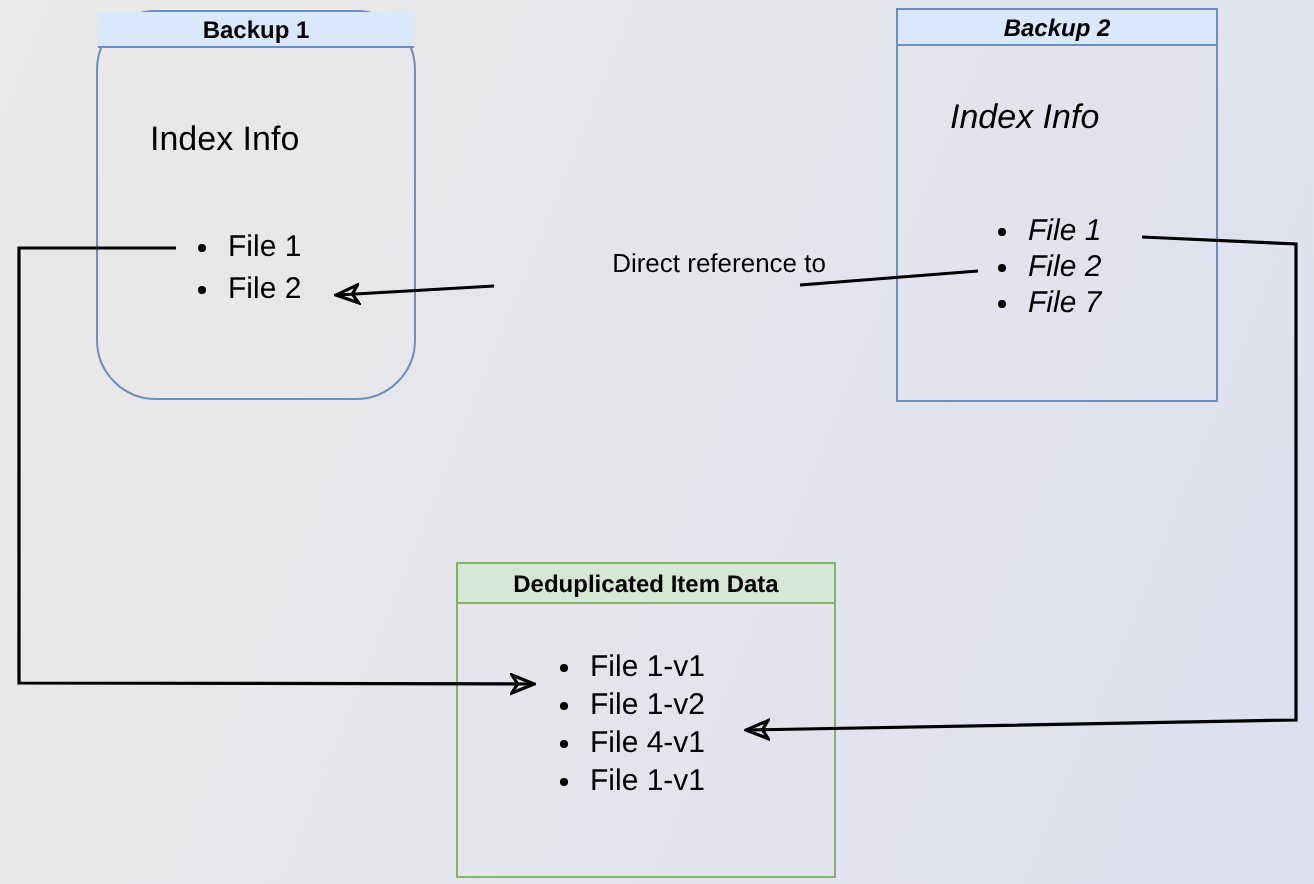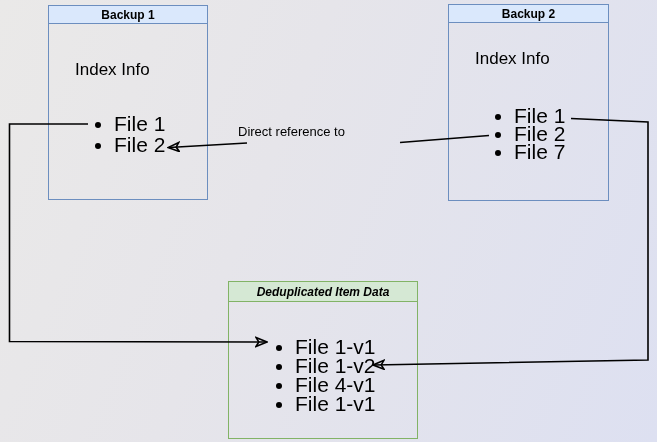--- a/index.html
+++ b/index.html
@@ -19,51 +19,51 @@
     background: transparent;
   }
   .node-header {
     display: flex;
     align-items: center;
     justify-content: center;
     font-weight: bold;
     font-size: 12px;
     border-bottom: 1.5px solid;
   }
-  #backup1 { left: 48px; top: 5px; width: 158px; height: 193px; border-color: #6c8ebf; }
-  #backup2 { left: 448px; top: 4px; width: 159px; height: 195px; border-color: #6c8ebf; }
+  #backup1 { left: 48px; top: 5px; width: 158px; height: 193px; border-color: #6c8ebf; border-radius: 30px; }
+  #backup2 { left: 448px; top: 4px; width: 159px; height: 195px; border-color: #6c8ebf; font-style: italic; }
   #dedup   { left: 228px; top: 281px; width: 188px; height: 156px; border-color: #82b366; }
   #backup1 .node-header, #backup2 .node-header { height: 17px; background: #dae8fc; border-color: #6c8ebf; }
-  #dedup .node-header { height: 19px; background: #d5e8d4; border-color: #82b366; font-style: italic; }
+  #dedup .node-header { height: 19px; background: #d5e8d4; border-color: #82b366; }
   .index-label {
     position: absolute;
     left: 26px;
     font-size: 17px;
     line-height: 20px;
     white-space: nowrap;
   }
   #backup1 .index-label { top: 54px; }
   #backup2 .index-label { top: 44px; }
   .file-list {
     position: absolute;
     margin: 0;
     padding-left: 20px;
     list-style: disc;
-    font-size: 21px;
+    font-size: 15px;
     white-space: nowrap;
   }
   #backup1 .file-list { left: 45px; top: 107px; line-height: 21px; }
   #backup2 .file-list { left: 45px; top: 102px; line-height: 18px; }
-  #dedup   .file-list { left: 46px; top: 55px;  line-height: 19px; }
+  #dedup   .file-list { left: 46px; top: 42px;  line-height: 19px; }
   #ref-label {
     position: absolute;
     left: 238px;
     top: 123px;
     width: 175px;
-    text-align: left;
+    text-align: right;
     font-size: 13px;
     line-height: 17px;
   }
   #connector-layer {
     position: absolute;
     left: 0; top: 0;
     width: 657px; height: 442px;
     pointer-events: none;
   }
   #connector-layer path { stroke: #000; stroke-width: 1.6; fill: none; }

